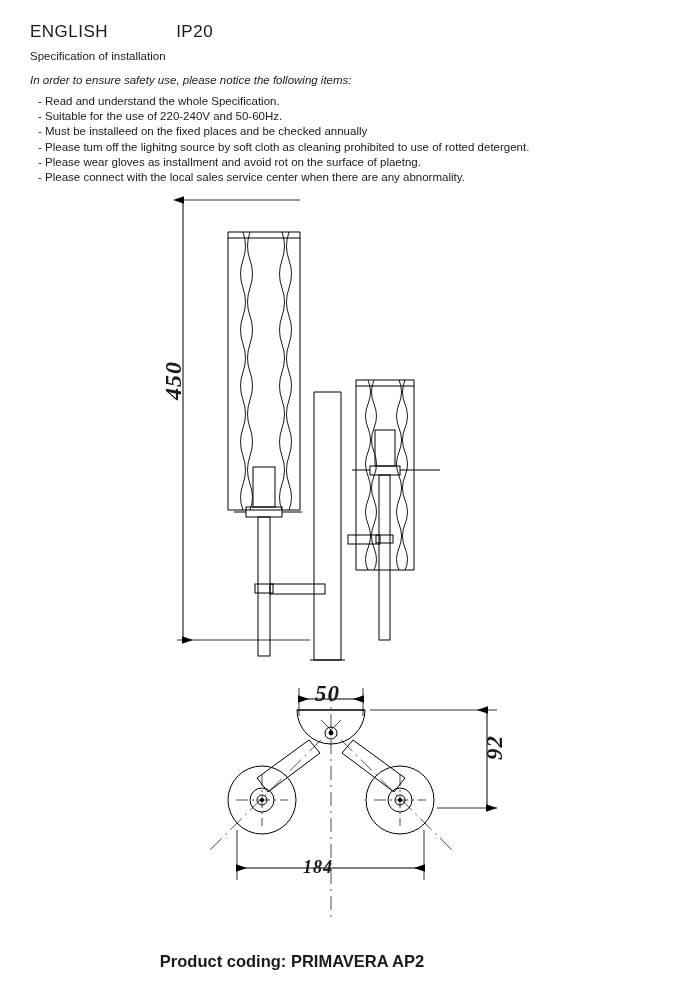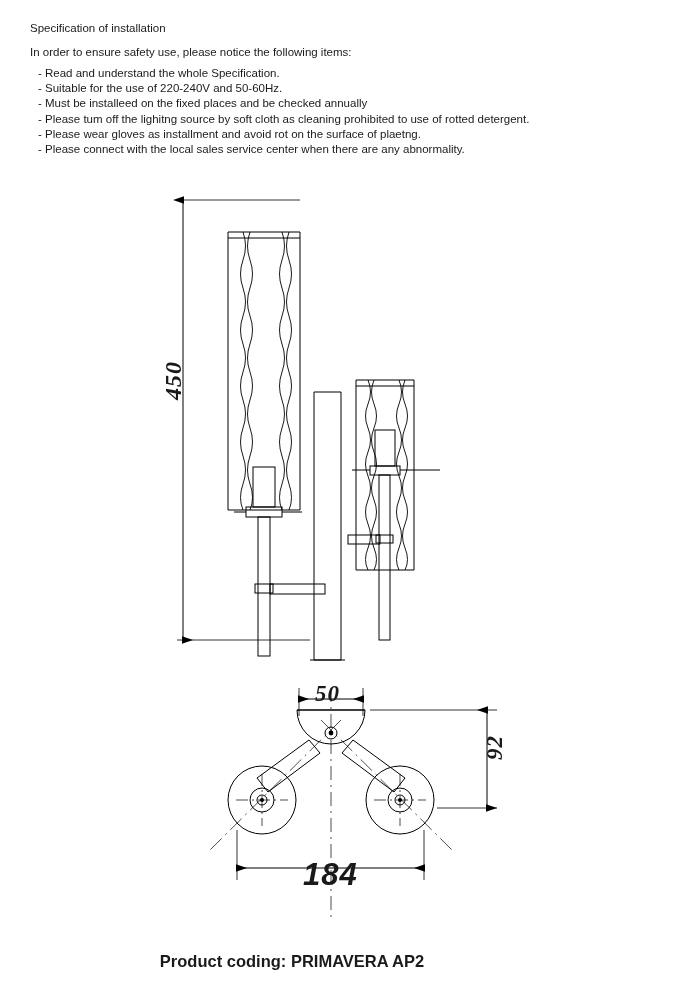--- a/index.html
+++ b/index.html
@@ -38,20 +38,21 @@
   .header-lang { font-size: 17px; }
   .header-ip { font-size: 17px; }
 
   .spec-title {
     font-size: 11.5px;
     margin-bottom: 12px;
   }
   .spec-intro {
     font-size: 11.5px;
     margin-bottom: 1px;
+    font-style: italic;
   }
   .spec-list {
     list-style: none;
     margin: 8px;
     padding: 0;
   }
   .spec-list li {
     font-size: 11.5px;
     line-height: 15.2px;
     white-space: nowrap;
@@ -102,23 +103,23 @@
     font-weight: 700;
     letter-spacing: 1px;
     transform: rotate(-90deg);
     transform-origin: left top;
     white-space: nowrap;
   }
   .dim-184 {
     position: absolute;
     left: 303px;
     top: 857px;
-    font-family: Liberation Sans, sans-serif;
-    font-style: italic;
-    font-size: 31px;
+    font-family: Liberation Serif, serif;
+    font-style: italic;
+    font-size: 18px;
     font-weight: 700;
     letter-spacing: 1px;
   }
 
   
   .footer {
     position: absolute;
     left: 0;
     top: 952px;
     width: 584px;
@@ -126,20 +127,24 @@
     font-size: 16.5px;
     font-weight: 700;
   }
 </style>
 </head>
 <body>
 
 <div class="page">
 
   <div class="header">
+    <div class="header-row">
+      <span class="header-lang">ENGLISH</span>
+      <span class="header-ip">IP20</span>
+    </div>
     <div class="spec-title">Specification of installation</div>
     <div class="spec-intro">In order to ensure safety use, please notice the following items:</div>
     <ul class="spec-list">
       <li>- Read and understand the whole Specification.</li>
       <li>- Suitable for the use of 220-240V and 50-60Hz.</li>
       <li>- Must be installeed on the fixed places and be checked annually</li>
       <li>- Please tum off the lighitng source by soft cloth as cleaning prohibited to use of rotted detergent.</li>
       <li>- Please wear gloves as installment and avoid rot on the surface of plaetng.</li>
       <li>- Please connect with the local sales service center when there are any abnormality.</li>
     </ul>

